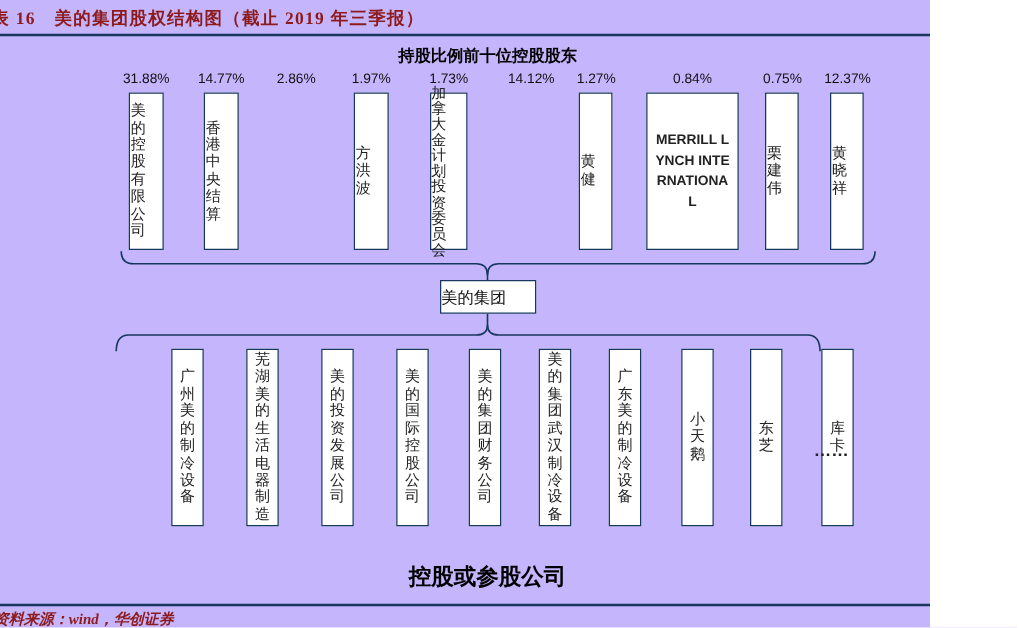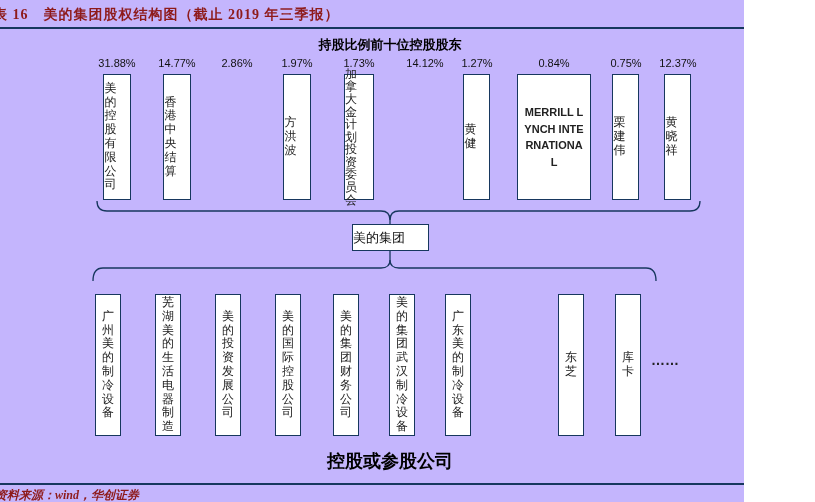--- a/index.html
+++ b/index.html
@@ -27,23 +27,23 @@
   }
 
   .pct { position:absolute; top:57px; width:56px; text-align:center; font-size:11px; color:#111; }
 
   .vbox {
     position:absolute; top:74px; width:28px; height:126px;
     border:1.4px solid #17375e; background:#fff;
     display:flex; align-items:center; justify-content:flex-start;
   }
   .bbox {
-    position:absolute; top:294px; width:26px; height:142px;
+    position:absolute; top:279px; width:26px; height:142px;
     border:1.4px solid #17375e; background:#fff;
-    display:flex; align-items:center; justify-content:center;
+    display:flex; align-items:center; justify-content:center;margin-left:42px;
   }
   .vtext {
     display:block; width:13px; word-break:break-all;
     font-size:12px; line-height:1.15; text-align:center; color:#222;
   }
   .vtext.long { font-size:12px; line-height:1.05; width:11px; }
 
   .wbox {
     position:absolute; top:74px; width:74px; height:126px;
     border:1.4px solid #17375e; background:#fff;
@@ -144,20 +144,23 @@
   </div>
   <div class="bbox" style="left:333px">
     <span class="vtext">美的集团财务公司</span>
   </div>
   <div class="bbox" style="left:389px">
     <span class="vtext">美的集团武汉制冷设备</span>
   </div>
   <div class="bbox" style="left:445px">
     <span class="vtext">广东美的制冷设备</span>
   </div>
+  <div class="bbox" style="left:503px">
+    <span class="vtext">小天鹅</span>
+  </div>
   <div class="bbox" style="left:558px">
     <span class="vtext">东芝</span>
   </div>
   <div class="bbox" style="left:615px">
     <span class="vtext">库卡</span>
   </div>
   <div class="ellipsis">……</div>
 
   <div class="caption">控股或参股公司</div>
 

